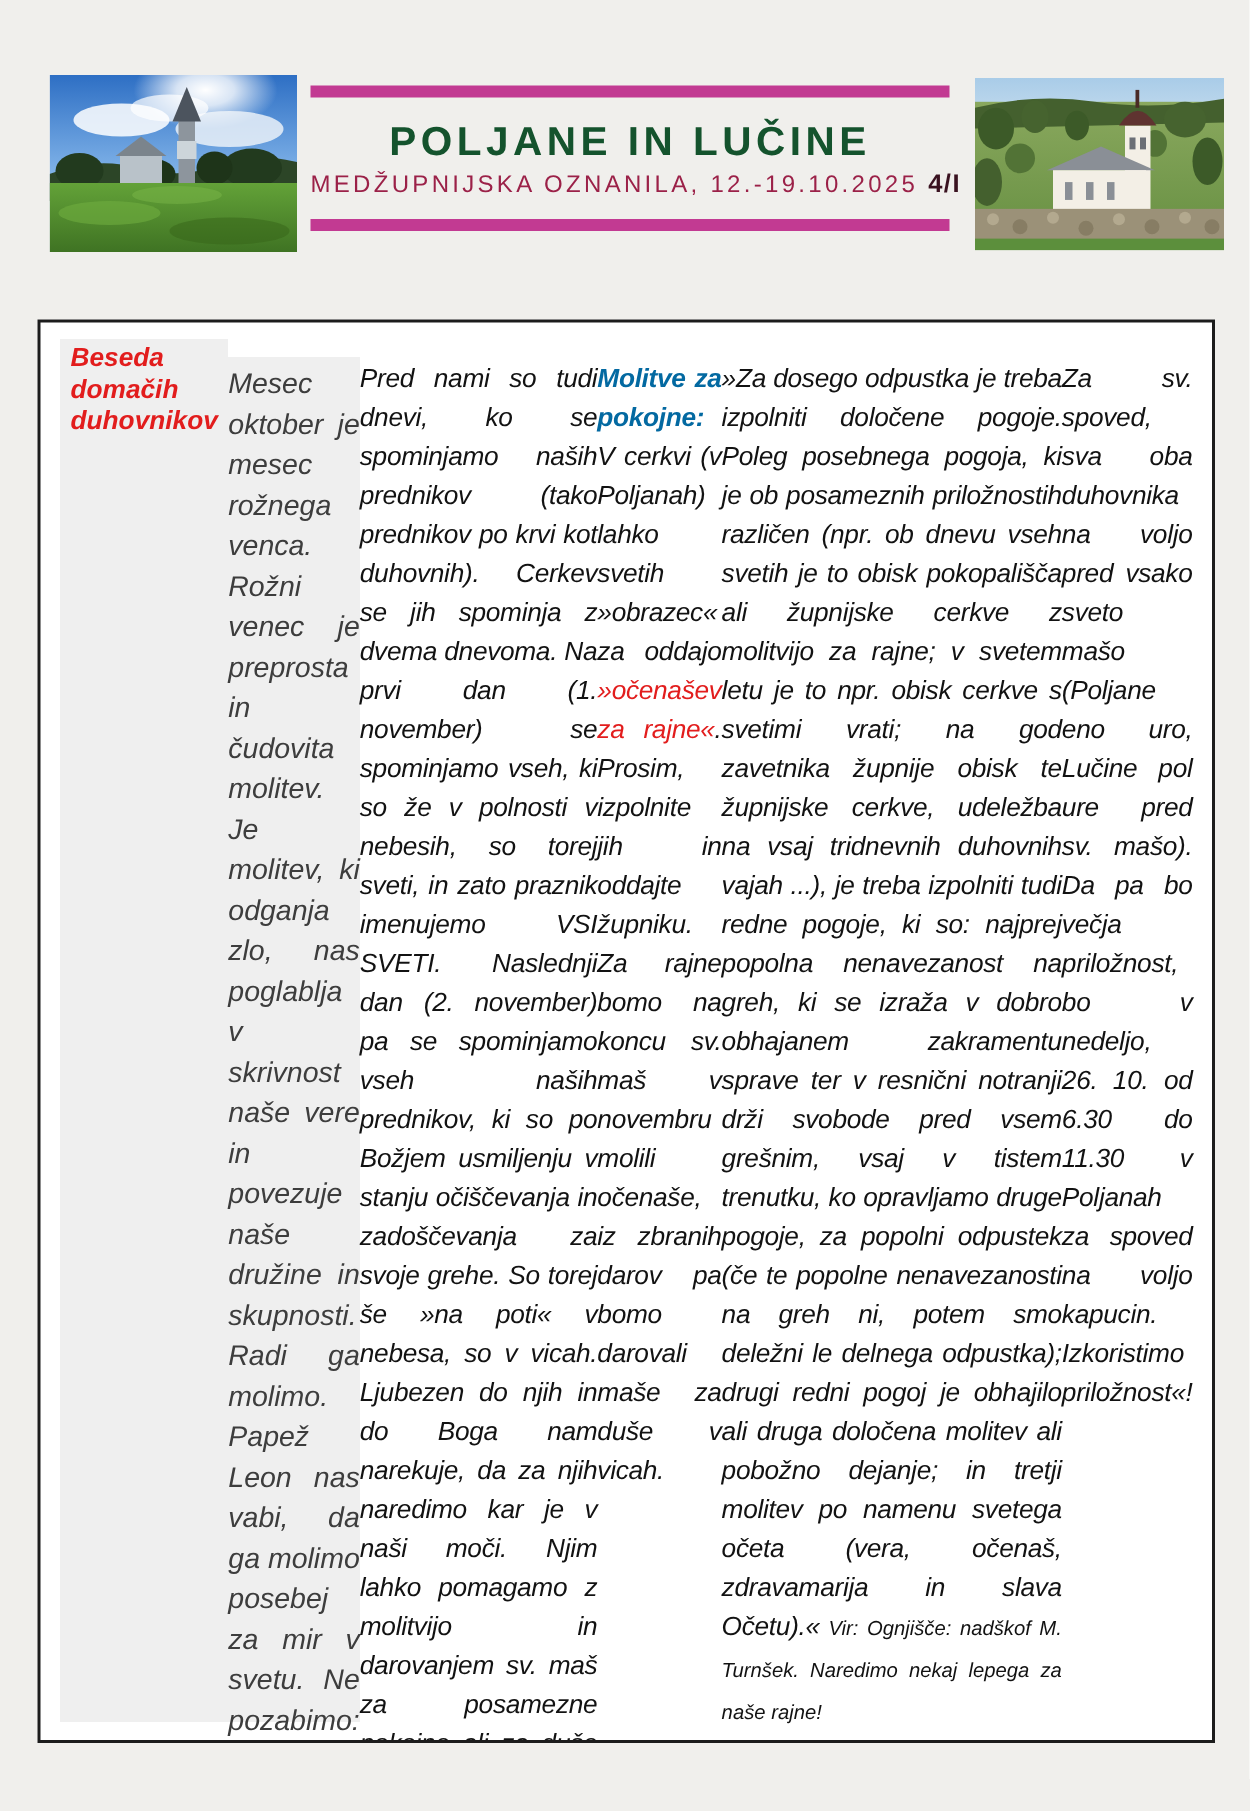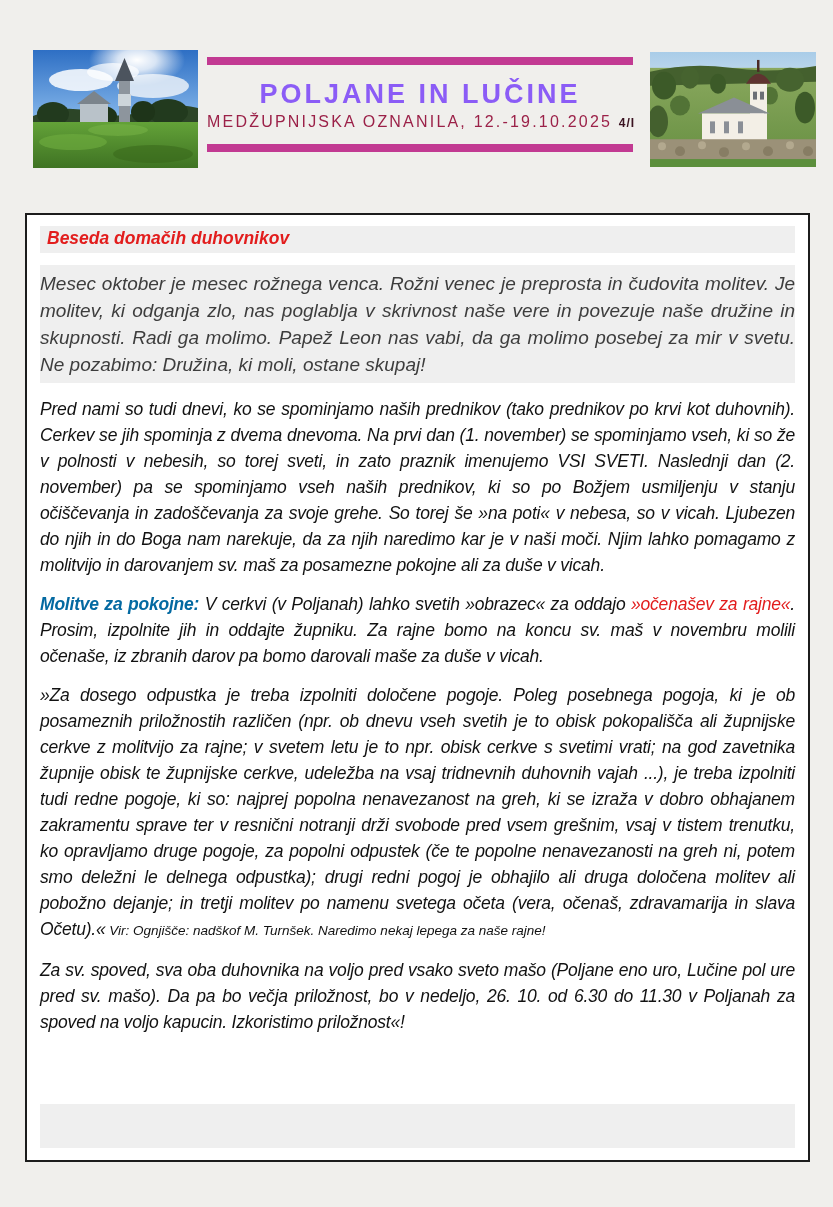--- a/index.html
+++ b/index.html
@@ -10,30 +10,30 @@
   }
   
   .photo{position:absolute;top:50px;width:165px;height:118px;overflow:hidden;}
   .photo svg{display:block;width:100%;height:100%;}
   .photo-left{left:33px;}
   .photo-right{left:650px;top:52px;width:166px;height:115px;}
   .mast-center{position:absolute;left:207px;top:57px;width:426px;text-align:center;}
   .accent-rule{height:8px;background:#c23a92;}
   .newsletter-title{
     margin:14px 0 0;font-size:27px;font-weight:bold;letter-spacing:3px;
-    color:#8b5cf6;
+    color:#14532d;
   }
   .newsletter-subtitle{margin-top:3px;font-size:16px;letter-spacing:2.2px;color:#9b2148;white-space:nowrap;}
-  .issue-number{font-weight:bold;font-size:12px;letter-spacing:1px;color:#3a1220;}
+  .issue-number{font-weight:bold;font-size:17px;letter-spacing:1px;color:#3a1220;}
   .accent-rule.bottom{margin-top:13px;}
   
   .bulletin-box{
     position:absolute;left:25px;top:213px;width:785px;height:949px;
     box-sizing:border-box;background:#ffffff;border:2px solid #1c1c1c;
-    padding:11px 13px 12px;display:flex;flex-direction:column;overflow:hidden;
+    padding:11px 13px 12px;display:flex;flex-direction:row;overflow:hidden;
   }
   .gray-strip{background:#efefef;}
   .heading-strip{padding:2px 7px 4px;}
   .section-heading{margin:0;font-size:17.5px;font-style:italic;font-weight:bold;color:#e21d1d;}
   .intro-par{
     margin:12px 0 0;padding:5px 0;background:#efefef;
     font-size:19px;line-height:27px;font-style:italic;color:#3d3d3d;text-align:justify;
   }
   .body-par{
     margin:13px 0 0;font-size:17.5px;line-height:26px;font-style:italic;

